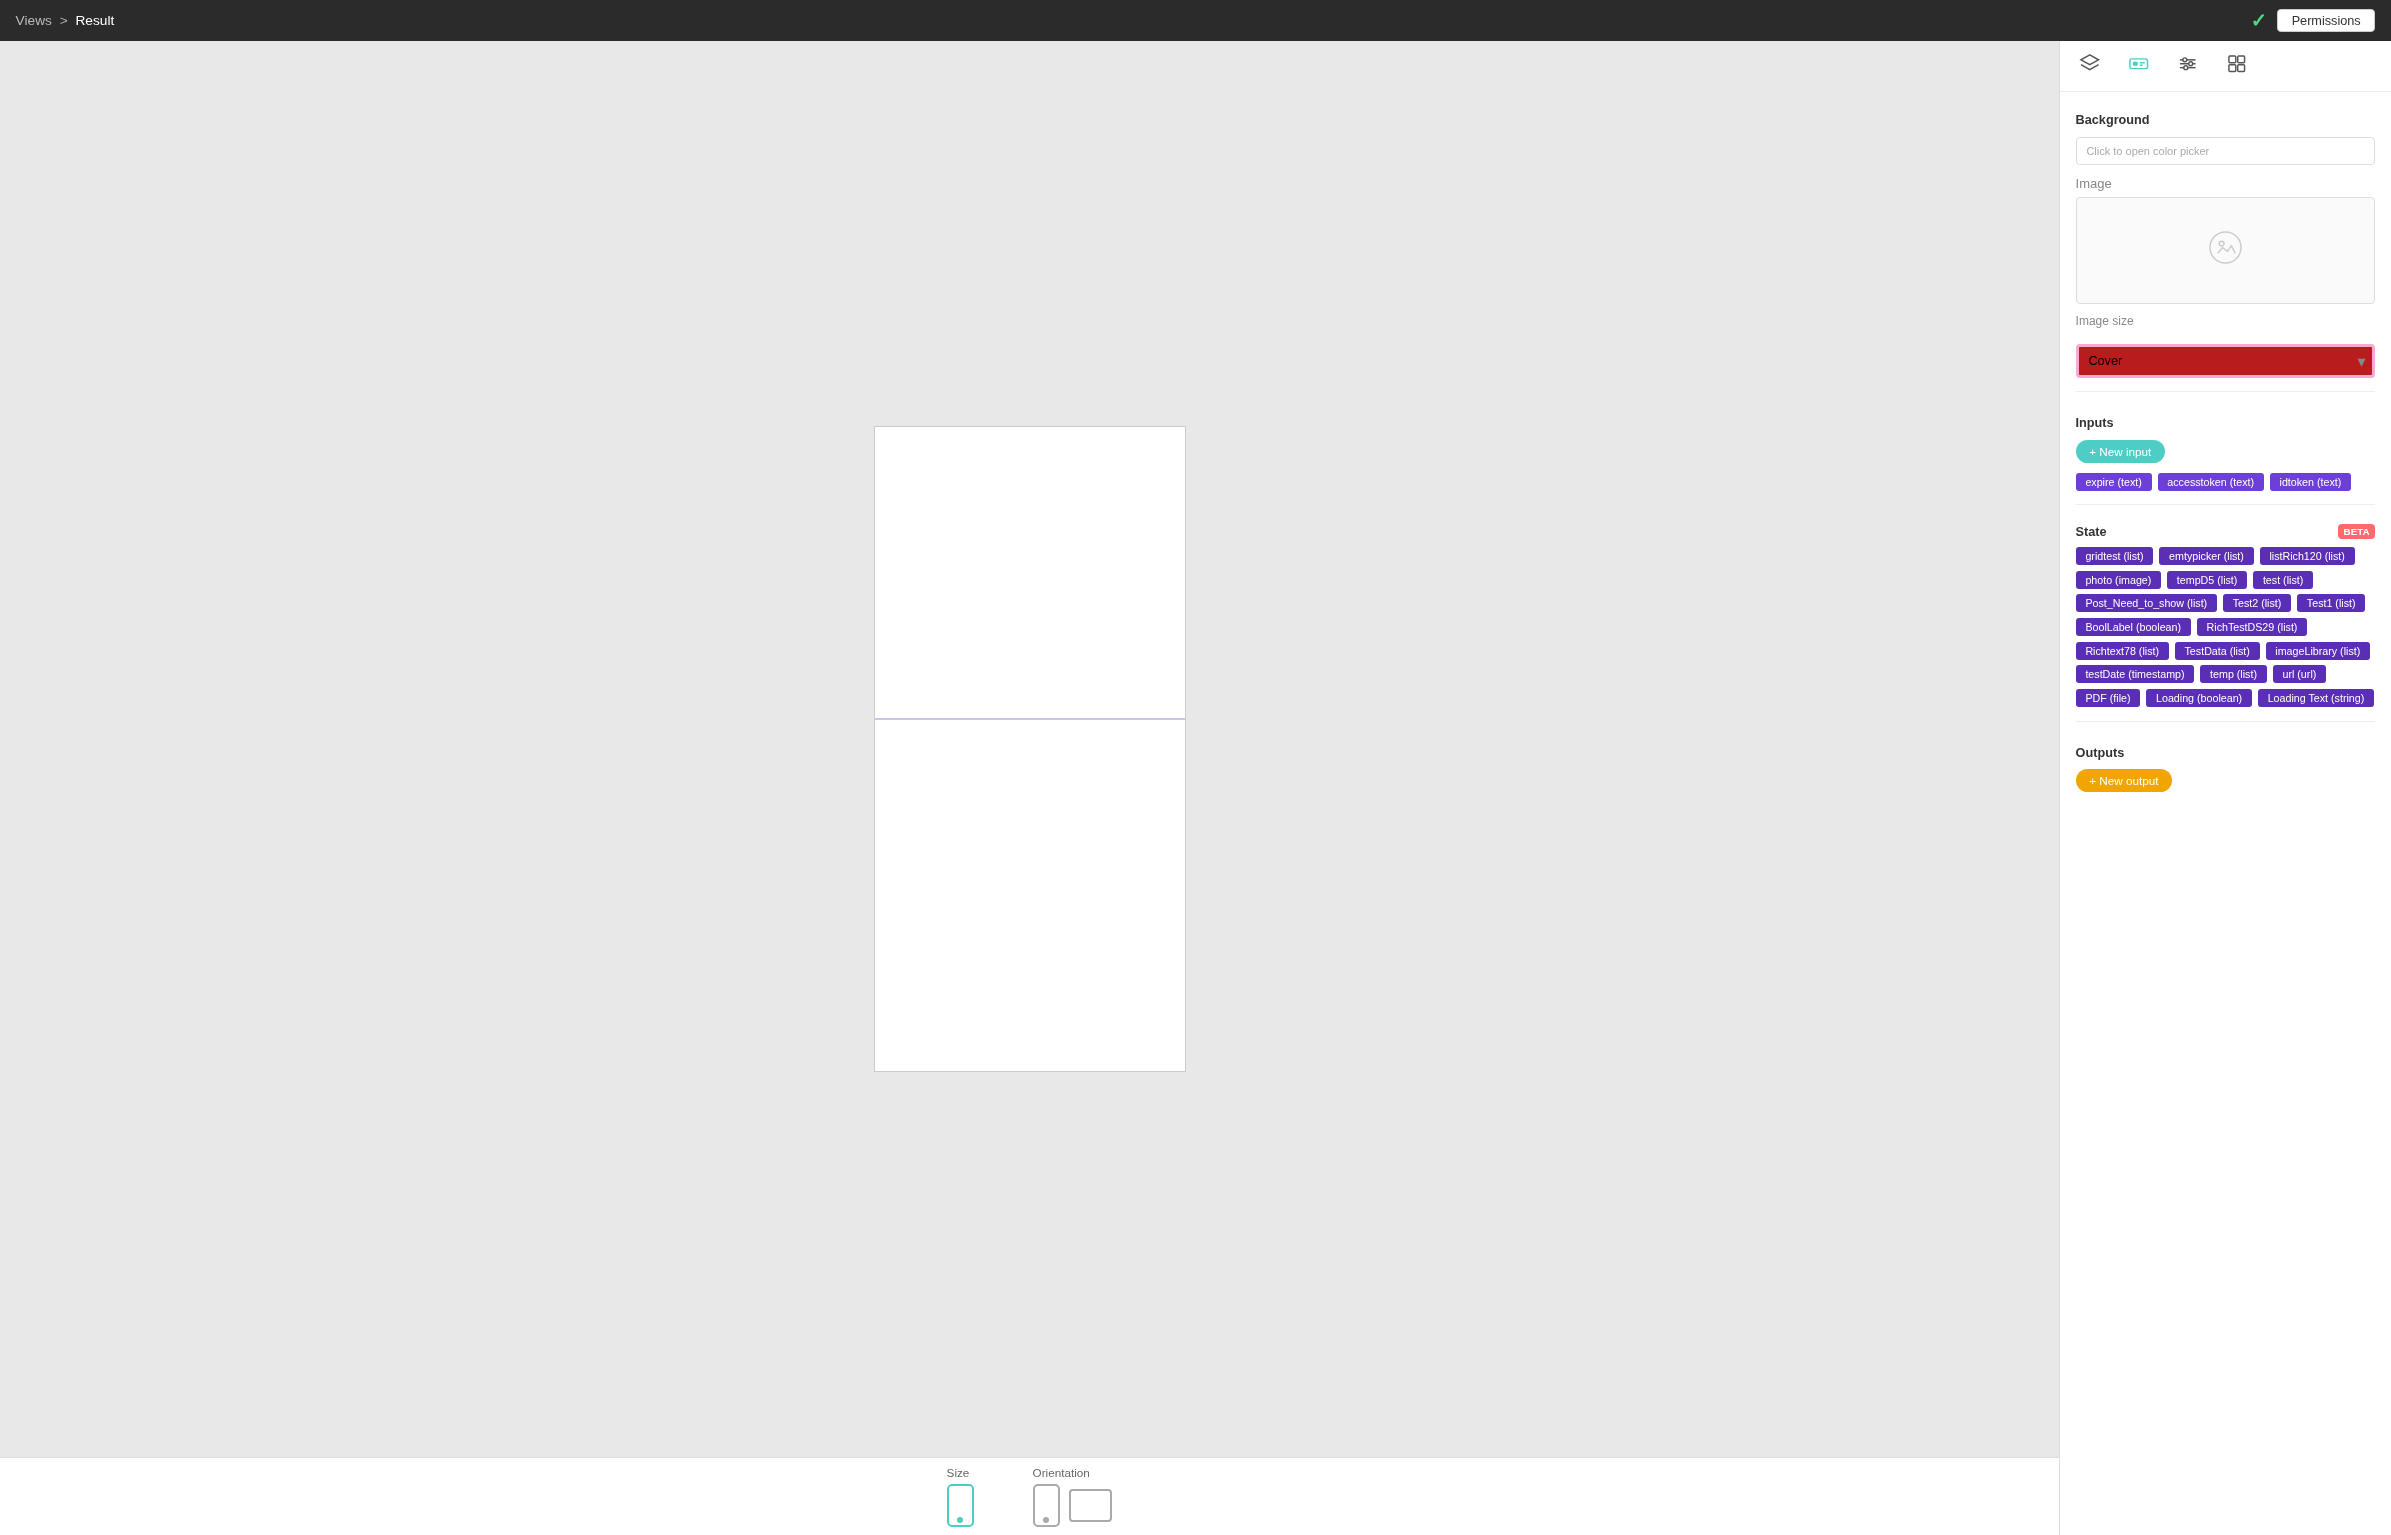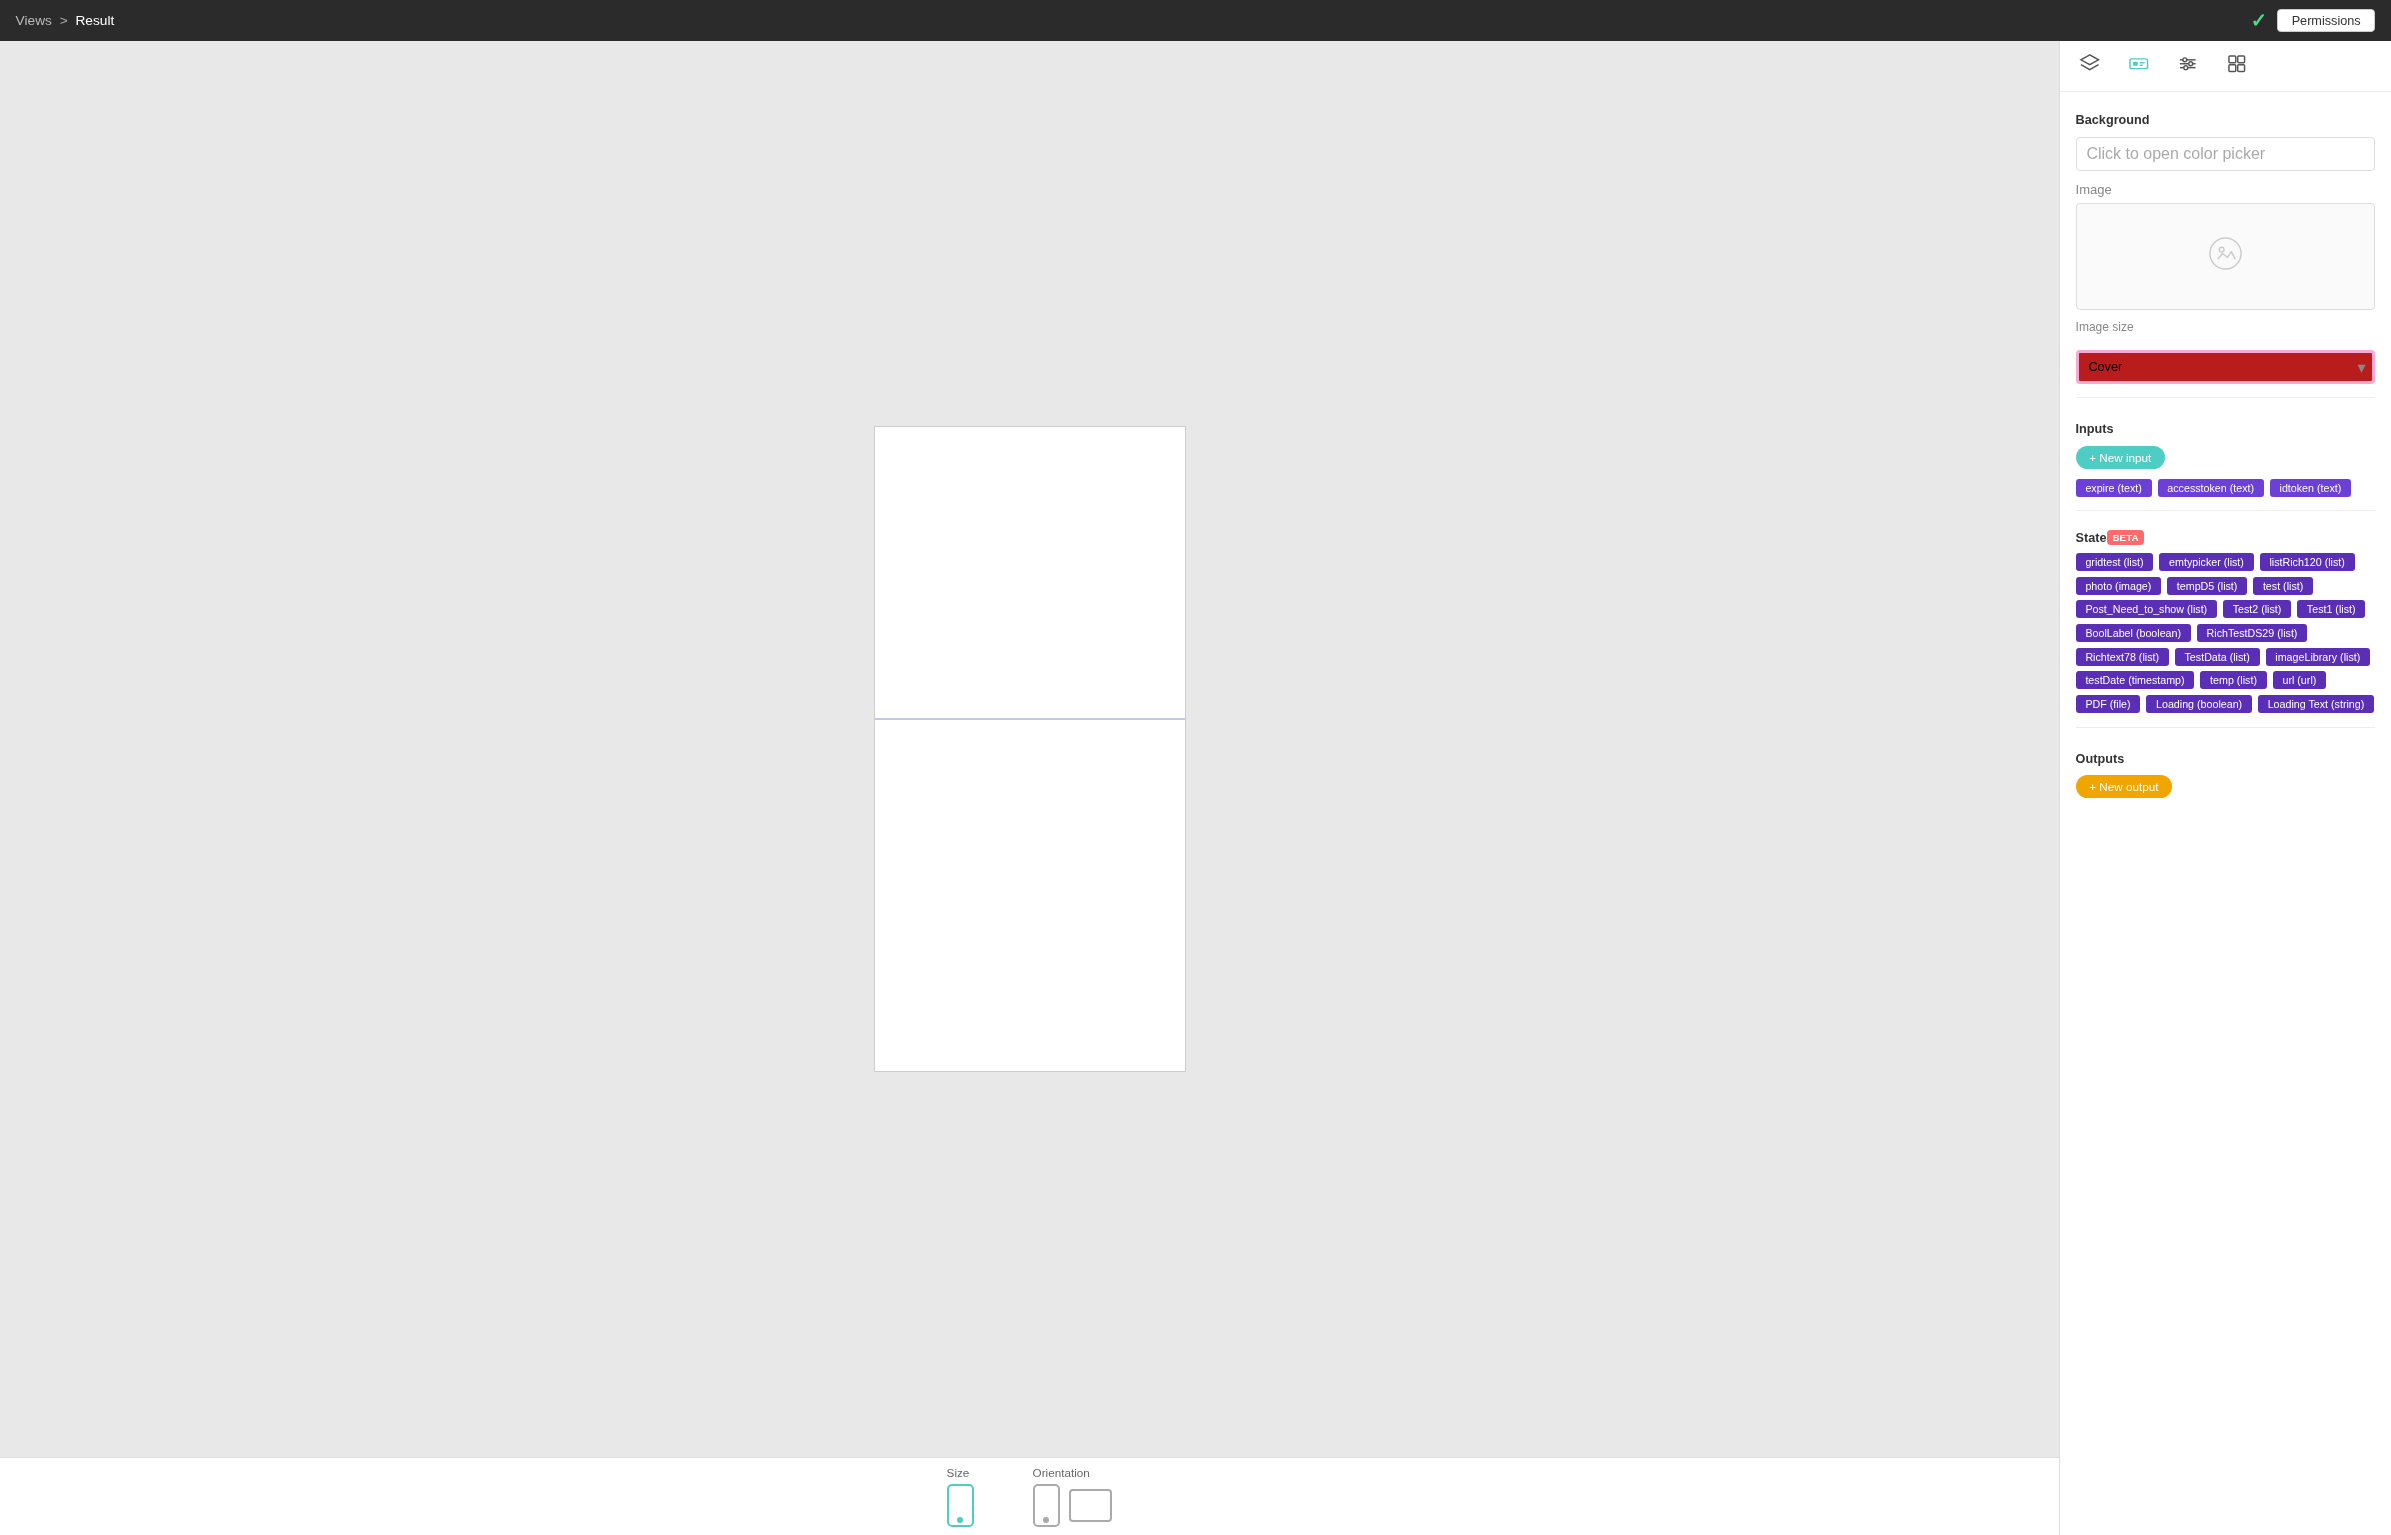--- a/index.html
+++ b/index.html
@@ -211,21 +211,21 @@
       margin-top: 24px;
     }
 
     .color-picker-btn {
       width: 100%;
       padding: 6.8px 9.8px;
       border: 1px solid #ddd;
       border-radius: 3.9px;
       background: #fff;
       color: #aaa;
-      font-size: 16px;
+      font-size: 11px;
       text-align: left;
       cursor: pointer;
     }
 
     .image-placeholder {
       width: 100%;
       height: 107px;
       border: 1px solid #ddd;
       border-radius: 3.9px;
       display: flex;
@@ -314,21 +314,21 @@
       color: #fff;
     }
     .tag-state {
       background: #5b2fb5;
       color: #fff;
     }
 
     .state-header {
       display: flex;
       align-items: center;
-      justify-content: flex-start;
+      justify-content: space-between;
       margin-bottom: 7.8px;
       margin-top: 19px;
     }
     .beta-badge {
       background: #ff6b6b;
       color: #fff;
       border-radius: 3.9px;
       padding: 2px 5.9px;
       font-size: 9.8px;
       font-weight: 600;

